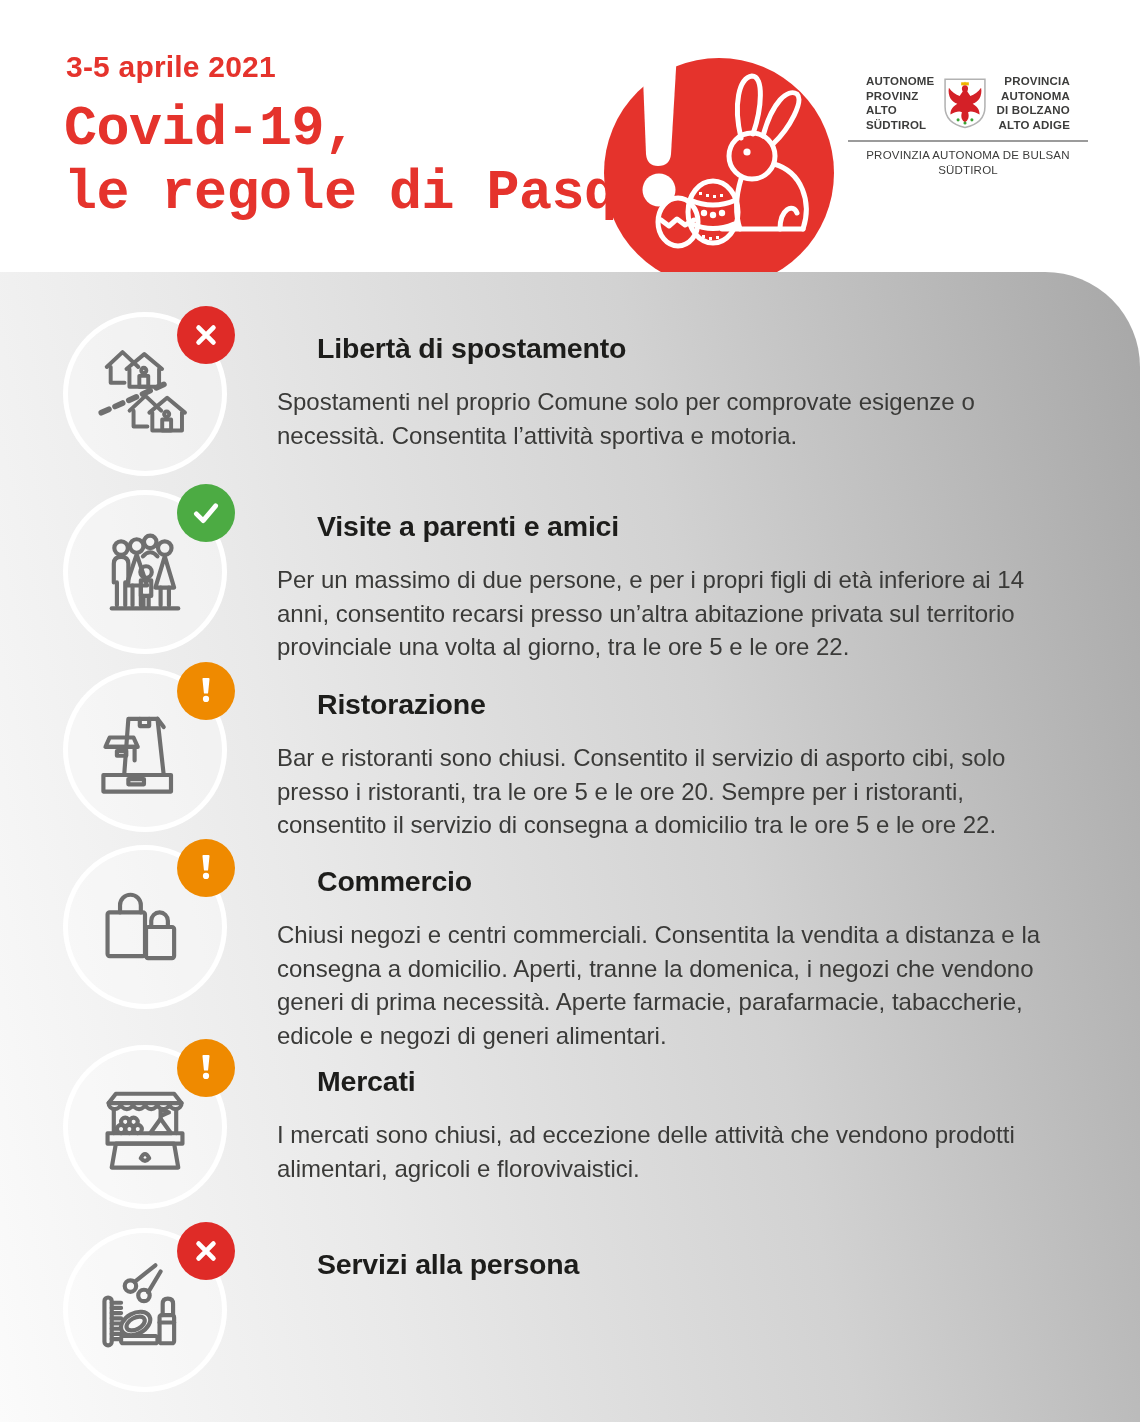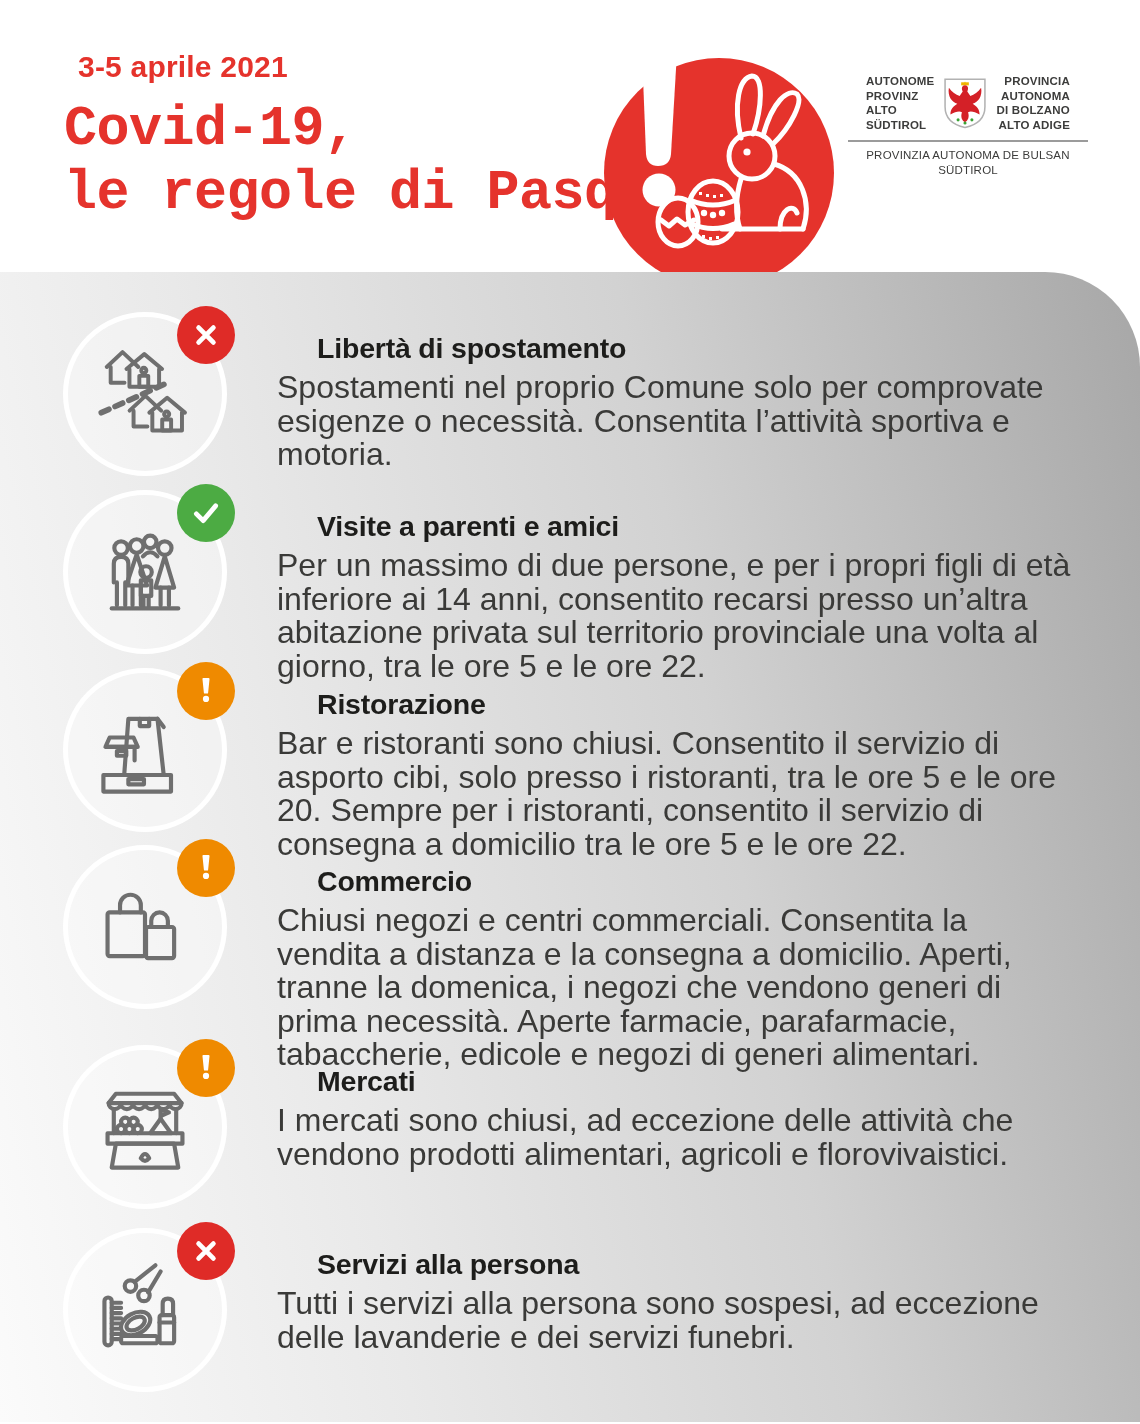--- a/index.html
+++ b/index.html
@@ -4,21 +4,21 @@
 <style>
   * { margin:0; padding:0; box-sizing:border-box; }
   html,body { width:1140px; height:1424px; }
   body {
     position:relative; overflow:hidden; background:#ffffff;
     font-family:"Liberation Sans","DejaVu Sans",sans-serif;
     -webkit-font-smoothing:antialiased;
   }
   .date {
     position:absolute; left:66px; top:50px;
-    font-size:30px; font-weight:700; color:#e5332c; letter-spacing:.2px;margin-left:12px;
+    font-size:30px; font-weight:700; color:#e5332c; letter-spacing:.2px;
   }
   .title {
     position:absolute; left:64px; top:98px;
     font-size:55px; line-height:64px; font-weight:700; color:#e5332c; letter-spacing:-.5px;font-family:Liberation Mono, monospace;
   }
   
   .hero { position:absolute; left:604px; top:52px; width:230px; height:236px; }
   
   .logo { position:absolute; left:848px; top:74px; width:240px; color:#3c3c3b; }
   .logo-row { display:flex; align-items:center; justify-content:center; }
@@ -46,21 +46,21 @@
   .badge {
     position:absolute; left:114px; top:-6px; width:58px; height:58px; border-radius:50%;
     display:flex; align-items:center; justify-content:center;
   }
   .badge svg { width:34px; height:34px; }
   .badge-forbidden { background:#df2b27; }
   .badge-allowed   { background:#4cab43; }
   .badge-warning   { background:#ef8a00; }
   .txt { margin-left:50px; padding-top:20px; }
   .sec-title { font-size:28.5px; font-weight:700; color:#1d1d1b; letter-spacing:-.2px;margin-left:40px; }
-  .sec-body  { margin-top:6px; width:794px; font-size:32px; line-height:33.5px; color:#3a3a38; }
+  .sec-body  { margin-top:20px; width:794px; font-size:24px; line-height:33.5px; color:#3a3a38; }
   .s0{top:40px}.s1{top:218px}.s2{top:396px}.s3{top:573px}.s4{top:773px}.s5{top:956px}
 </style>
 </head>
 <body>
 
 <div class="date">3-5 aprile 2021</div>
 <div class="title">
   <div>Covid-19,</div>
   <div>le regole di Pasqua</div>
 </div>
@@ -318,17 +318,16 @@
         </svg>
       </div>
       <div class="badge badge-forbidden">
         <svg viewBox="0 0 24 24">
             <path d="M6.8,6.8 L17.2,17.2 M17.2,6.8 L6.8,17.2" stroke="#fff" stroke-width="3.4" stroke-linecap="round" fill="none"></path>
           </svg>
       </div>
     </div>
     <div class="txt">
       <div class="sec-title">Servizi alla persona</div>
-      <div class="sec-body">Tutti i servizi alla persona sono sospesi, ad eccezione delle lavanderie e dei servizi funebri.</div>
     </div>
   </div>
 
 </div>
 
 </body></html>

